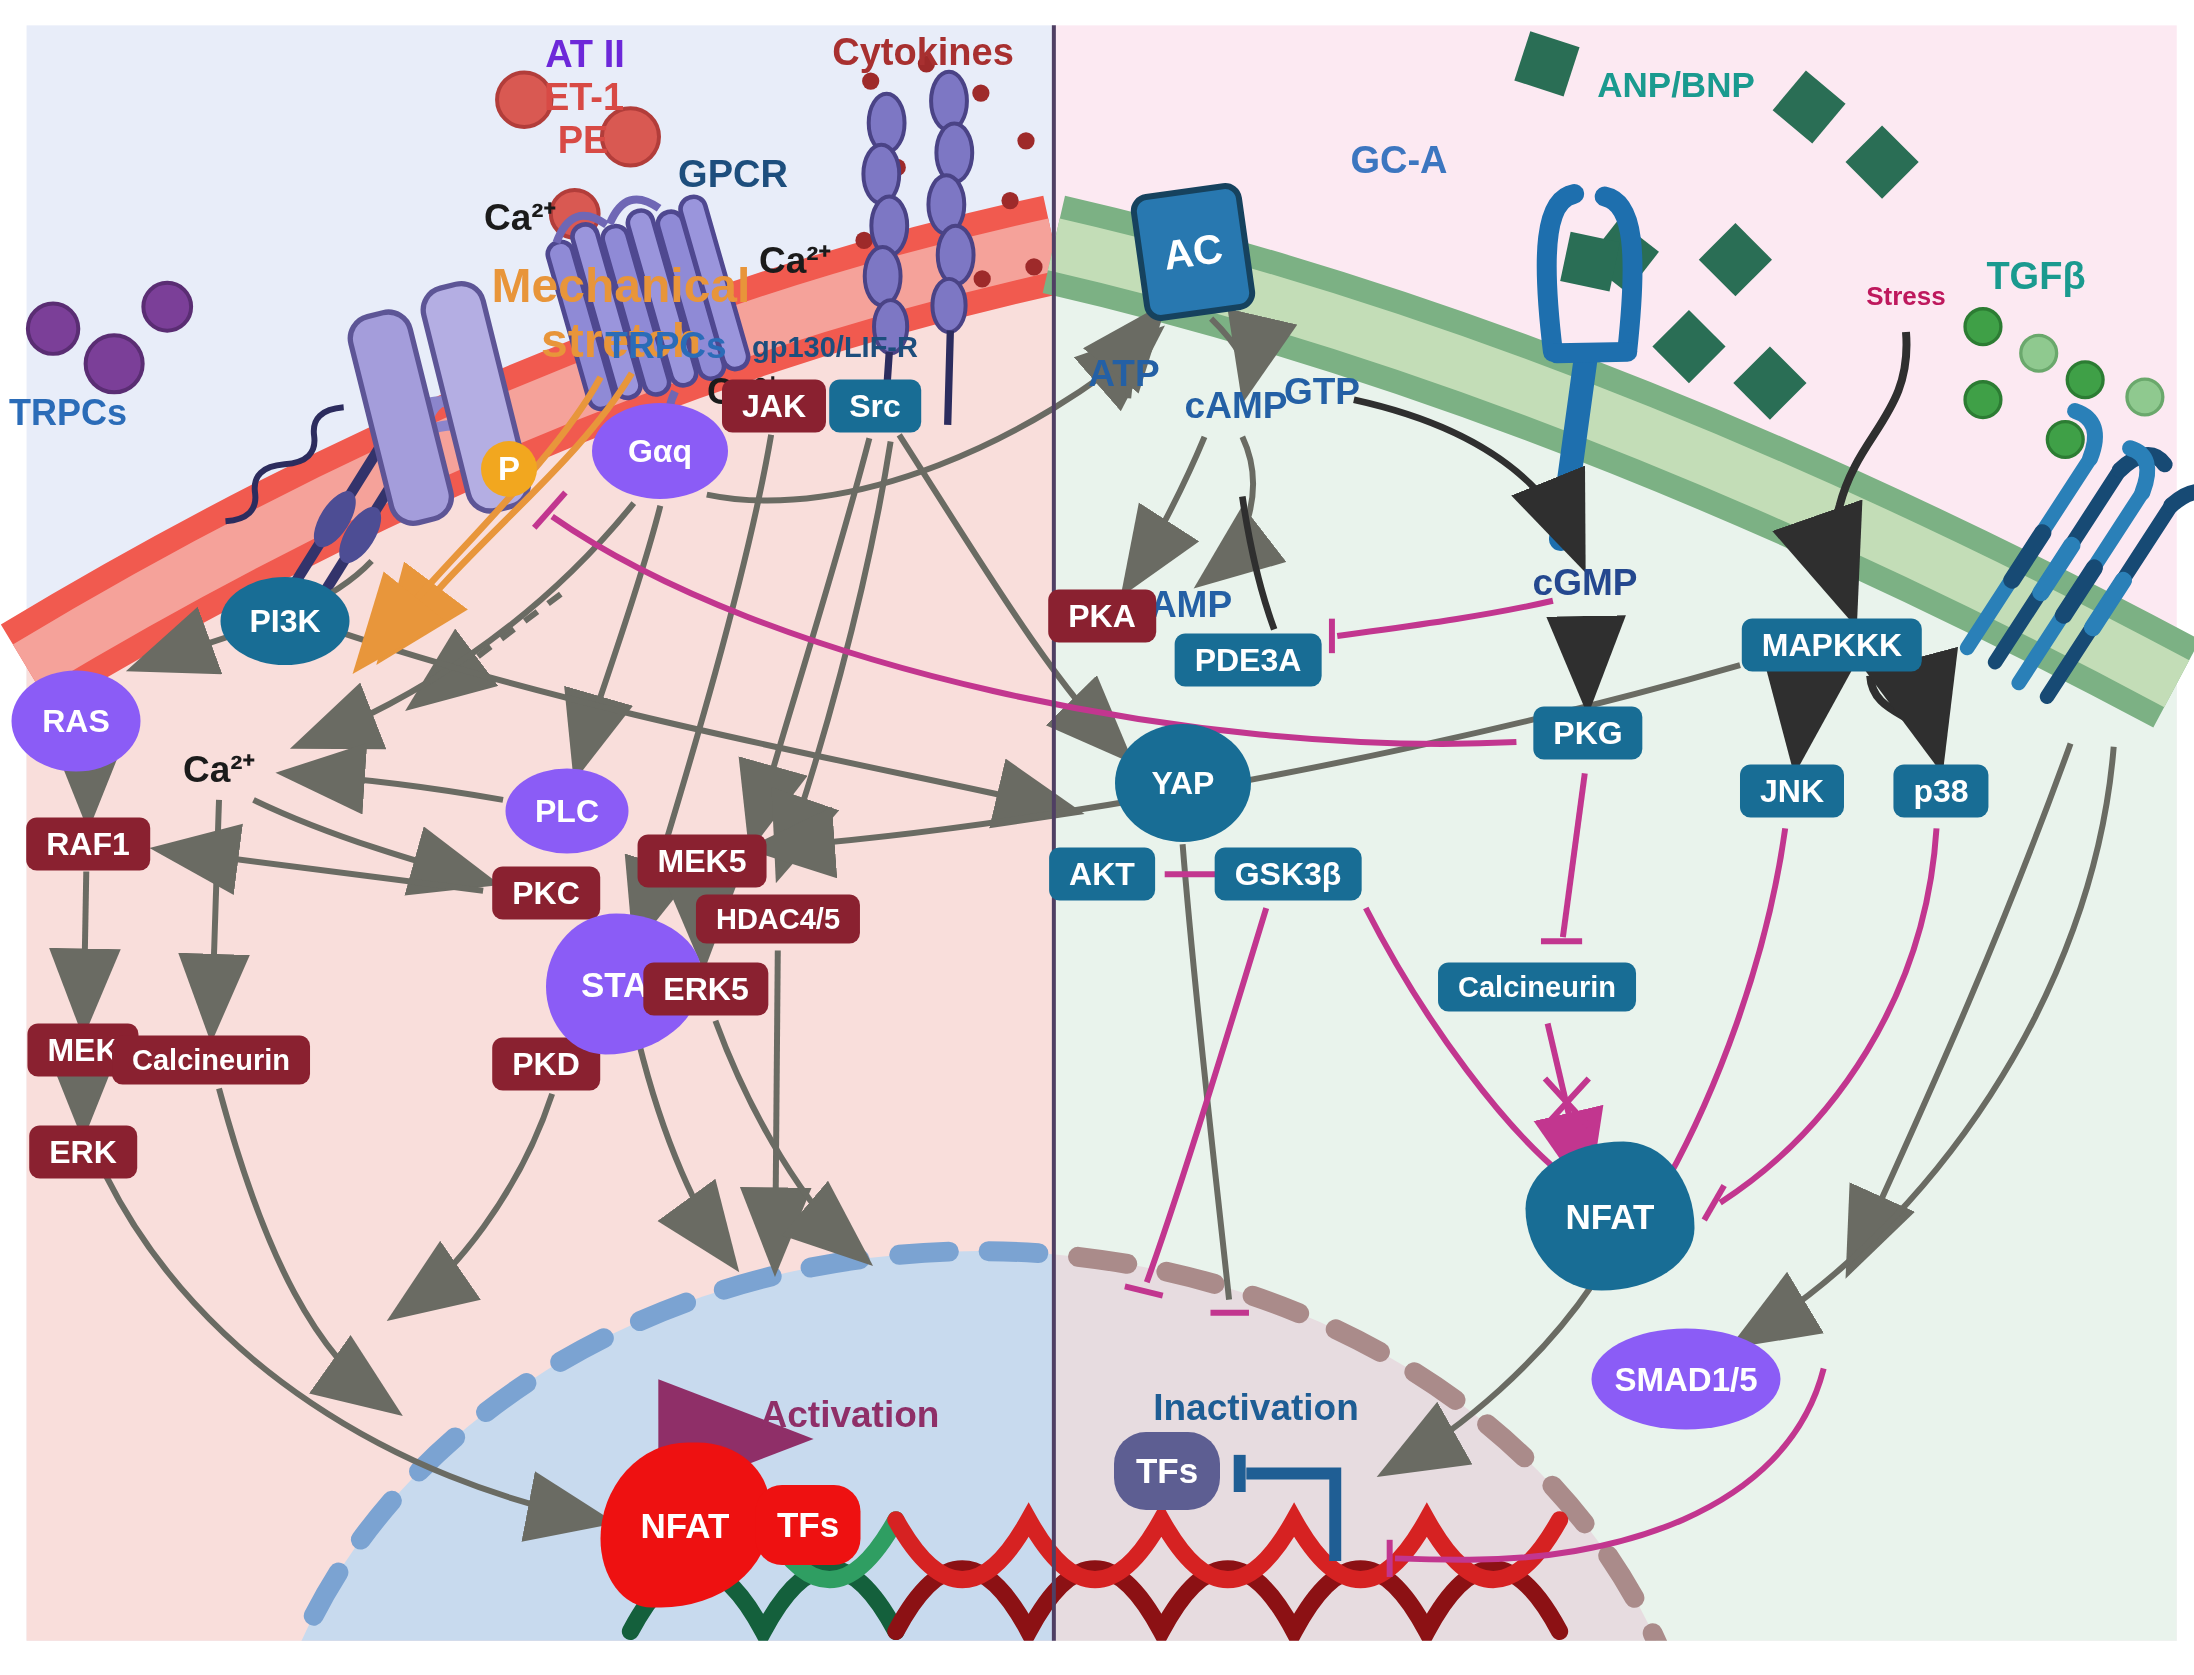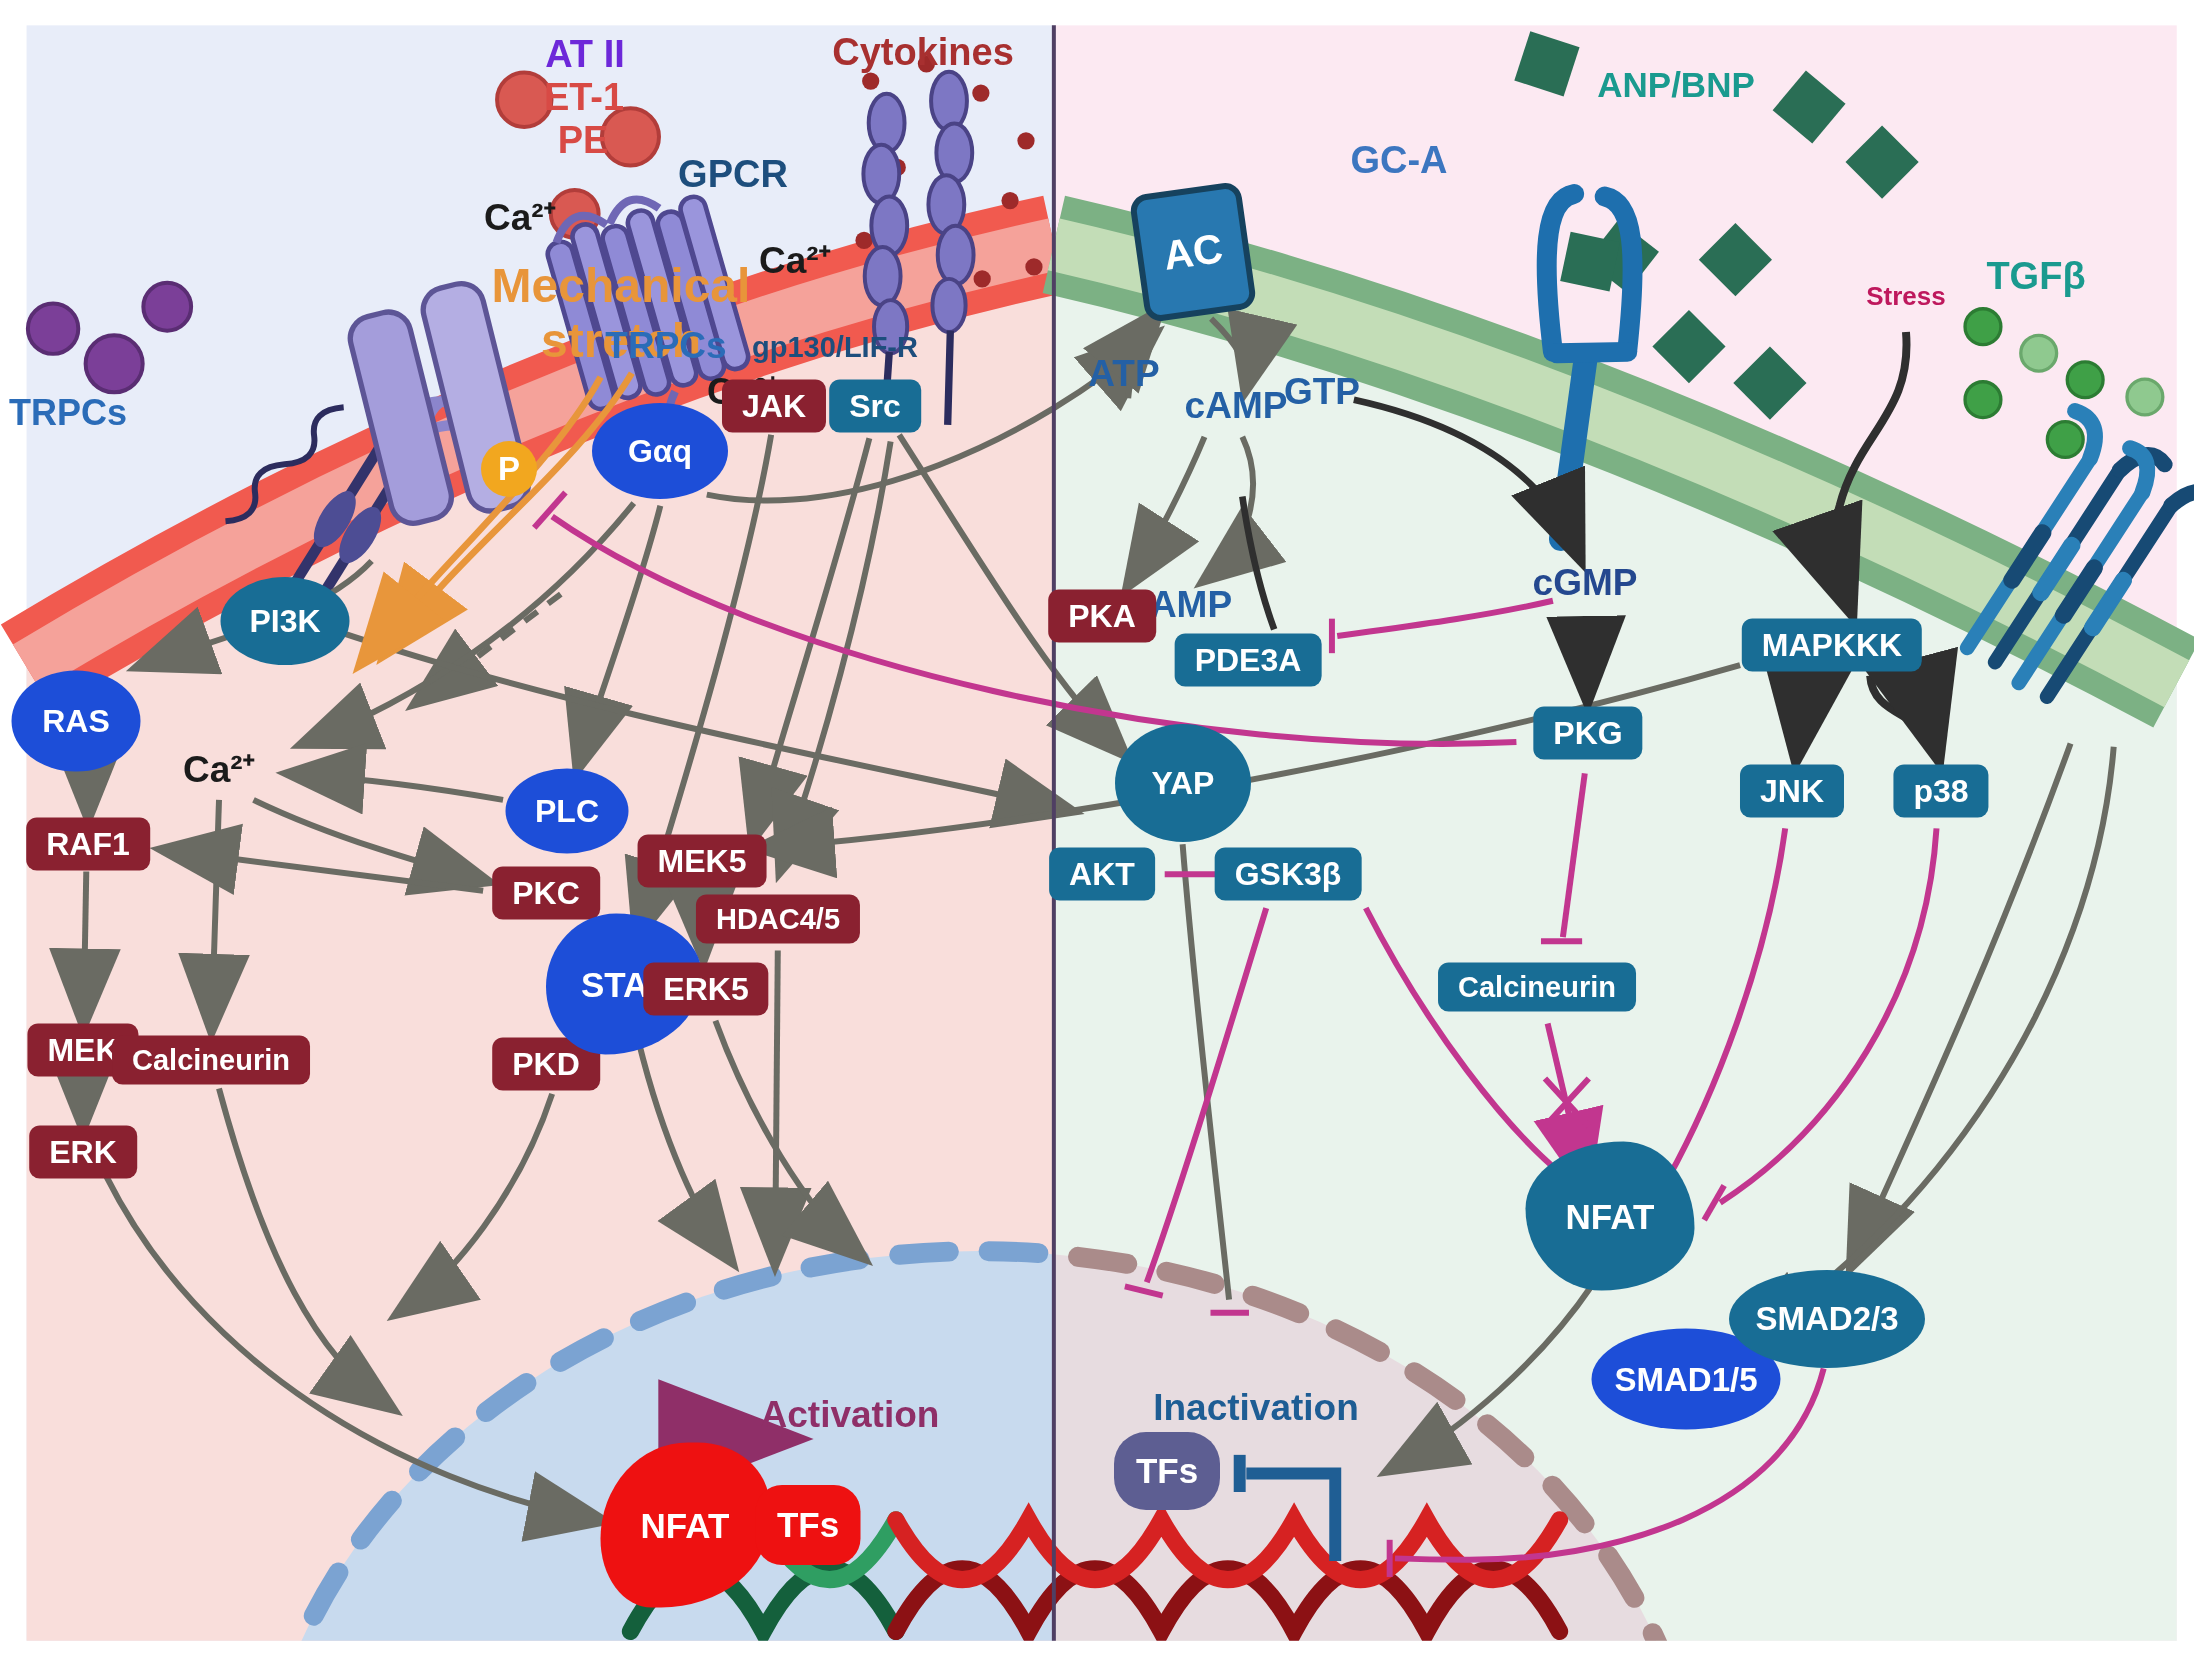--- a/index.html
+++ b/index.html
@@ -9,21 +9,21 @@
   .lbl{position:absolute;transform:translate(-50%,-50%);font-weight:bold;white-space:pre-line;
        text-align:center;line-height:1.15;z-index:5;}
   .node{position:absolute;transform:translate(-50%,-50%);color:#fff;font-weight:bold;
         display:flex;align-items:center;justify-content:center;text-align:center;z-index:6;}
   .box{border-radius:10.6px;padding:8px 20px;font-size:32px;text-align:right;}
   .red{background:#8a2130;}
   .teal{background:#186d95;}
   .slate{background:#5d5e92;}
   .bright{background:#ee1111;}
   .ell{border-radius:50%;font-size:32px;padding:0;}
-  .maroon{background:#1d4ed8;}
+  .maroon{background:#8b5cf6;}
   .blob{padding:0;}
   .acbox{background:#2878b0;border:6.6px solid #16425e;border-radius:17px;font-size:41px;}
   .pcirc{background:#f2a71f;border-radius:50%;font-size:33px;}
 </style>
 </head>
 <body>
 
 <div class="stage">
 
 <svg width="2194" height="1676" viewBox="0 0 3306 2525">
@@ -330,21 +330,20 @@
 <div class="node ell teal" style="left:1183px;top:783px;width:136px;height:118px">YAP</div>
 <div class="node box teal" style="left:1102px;top:874px">AKT</div>
 <div class="node box teal" style="left:1288px;top:874px">GSK3β</div>
 <div class="node box teal" style="left:1588px;top:733px">PKG</div>
 <div class="node box teal" style="left:1537px;top:987px;font-size:29px">Calcineurin</div>
 <div class="node box teal" style="left:1832px;top:645px">MAPKKK</div>
 <div class="node box teal" style="left:1792px;top:791px">JNK</div>
 <div class="node box teal" style="left:1941px;top:791px">p38</div>
 <div class="node blob teal" style="left:1610px;top:1216px;width:169px;height:149px;border-radius:58% 42% 55% 45% / 45% 58% 42% 55%;font-size:35px">NFAT</div>
 <div class="node ell maroon" style="left:1686px;top:1379px;width:189px;height:101px;font-size:33px">SMAD1/5</div>
-<div class="node ell teal" style="left:1827px;top:1319px;width:196px;height:98px;font-size:33px">SMAD2/3</div>
 
 <div class="lbl" style="left:850px;top:1415px;font-size:37px;color:#8f2f68">Activation</div>
 <div class="lbl" style="left:1256px;top:1408px;font-size:37px;color:#1e5d94">Inactivation</div>
 <div class="node blob bright" style="left:685px;top:1525px;width:169px;height:165px;border-radius:55% 45% 68% 32% / 62% 40% 56% 44%;font-size:35px">NFAT</div>
 <div class="node bright" style="left:808px;top:1525px;width:105px;height:80px;border-radius:26.5px;font-size:35px">TFs</div>
 <div class="node slate" style="left:1167px;top:1471px;width:106px;height:78px;border-radius:32px;font-size:35px">TFs</div>
 
 </div>
 
 

